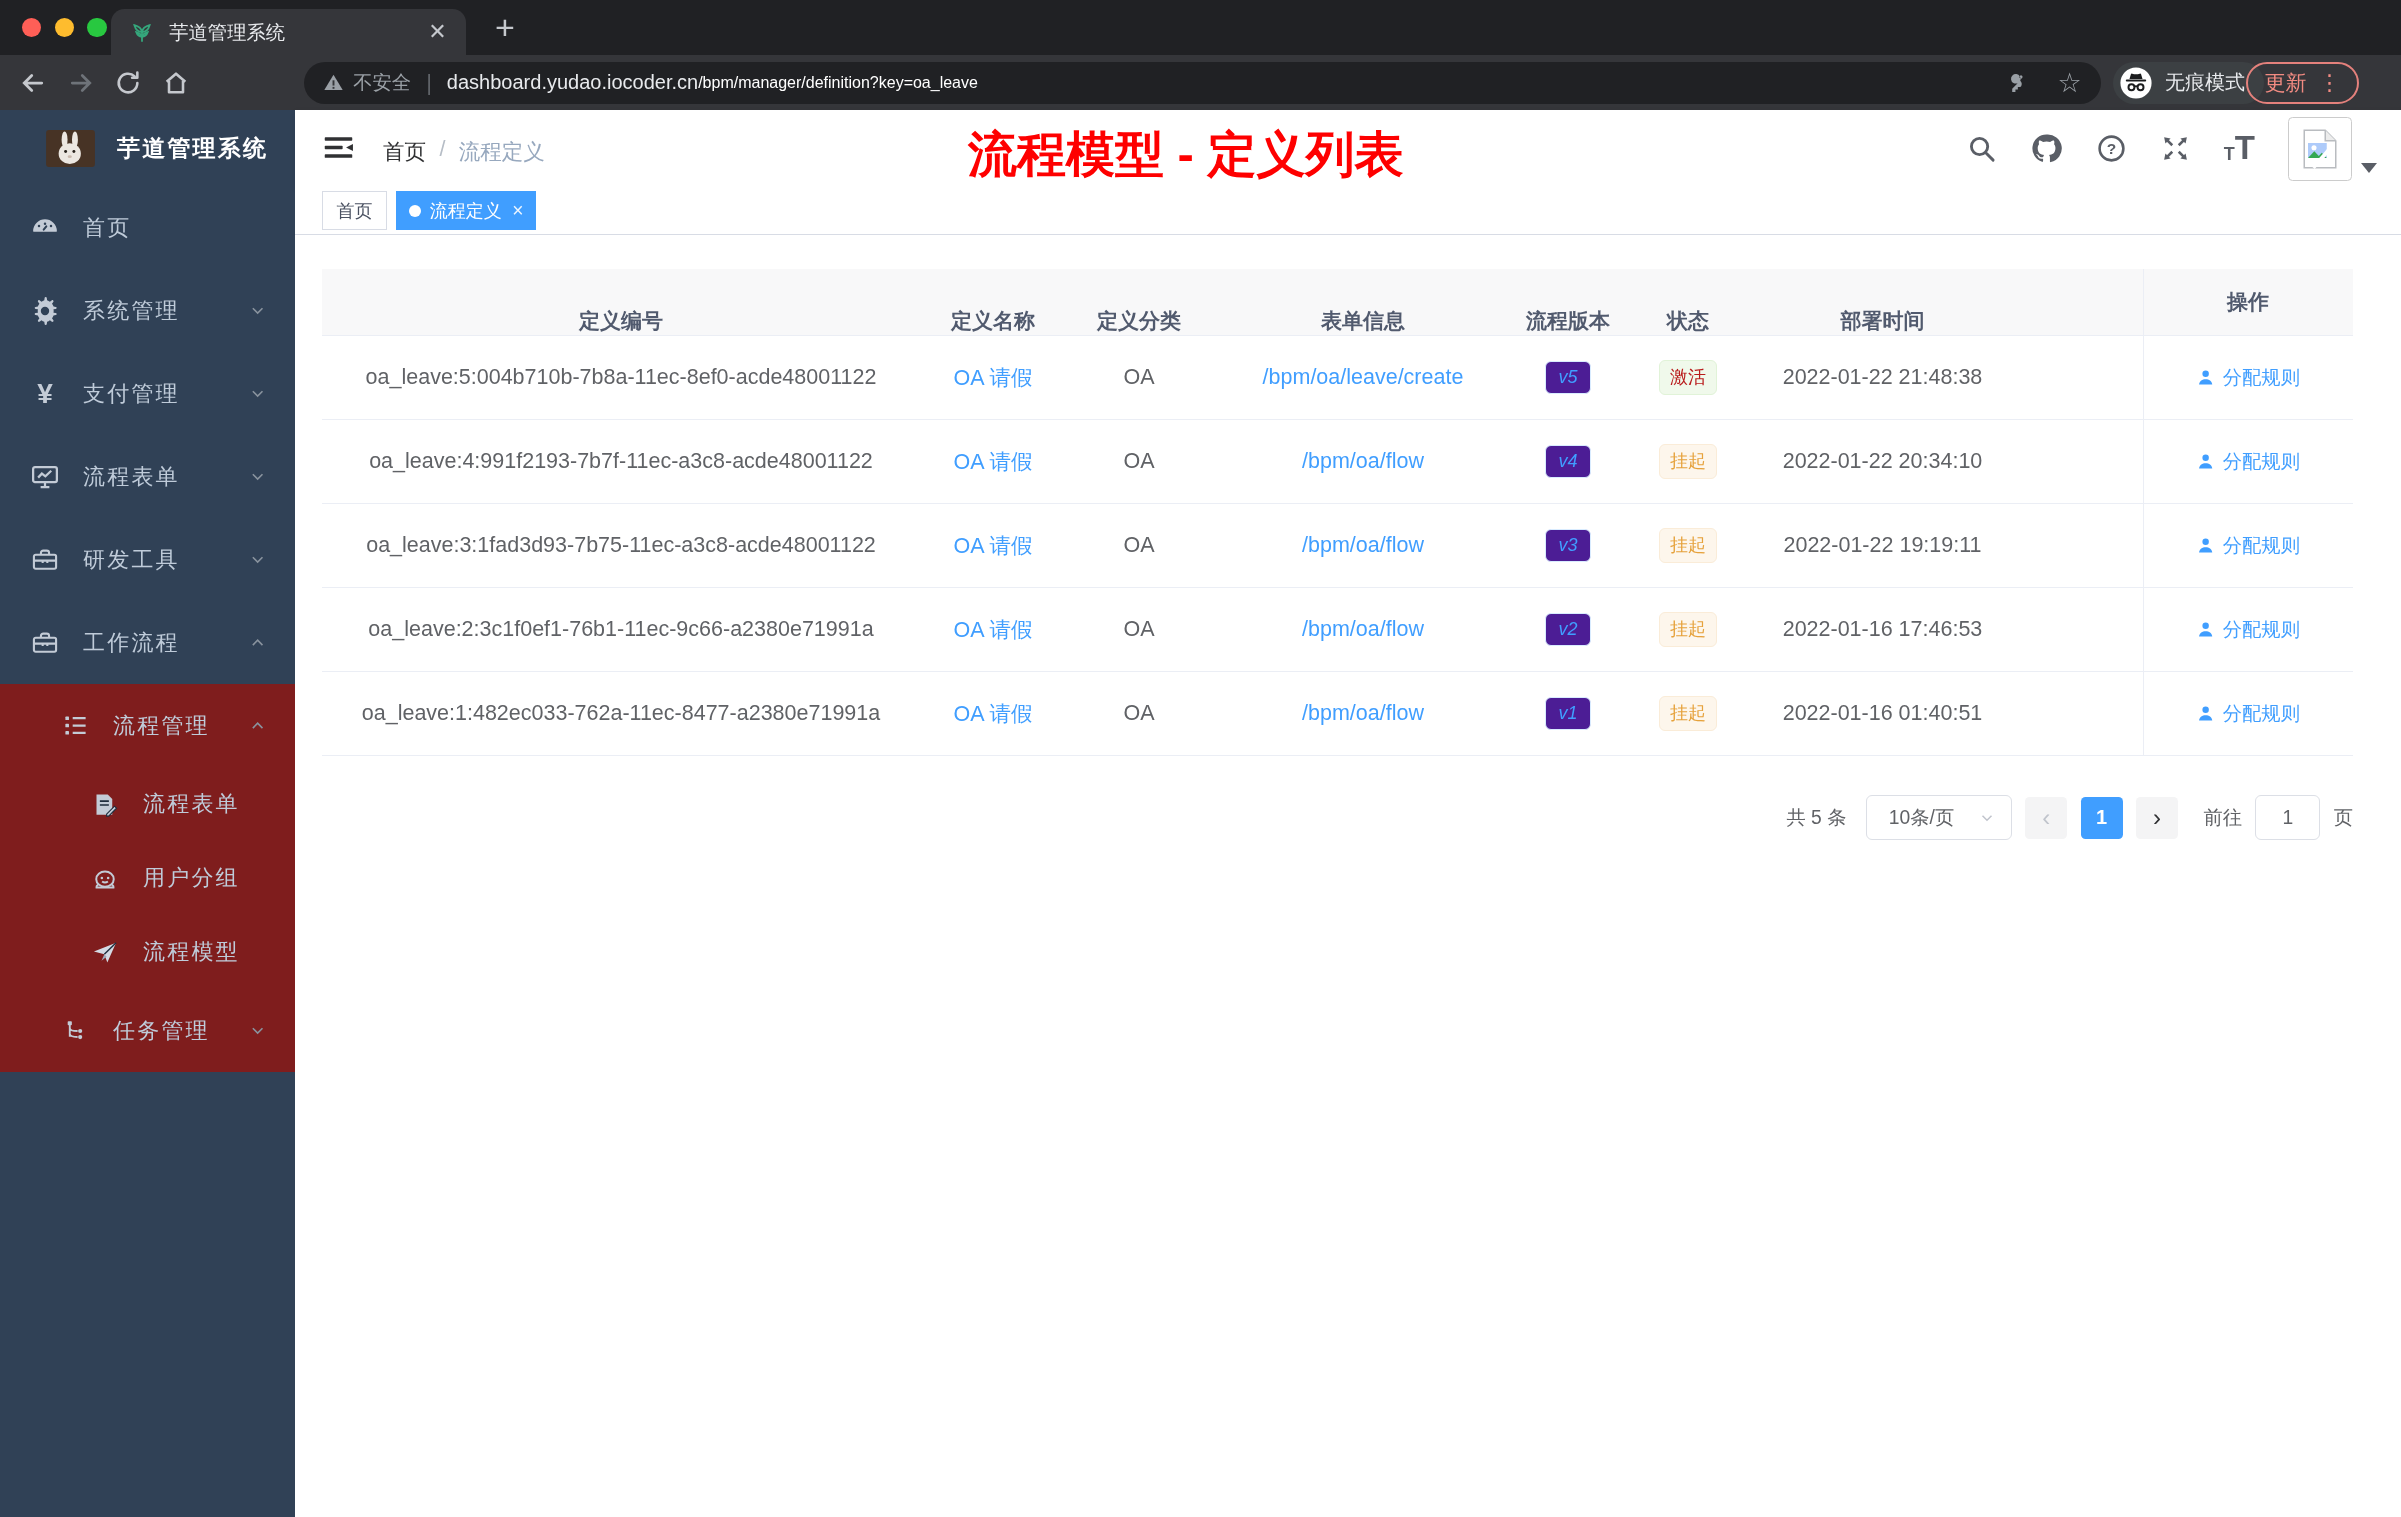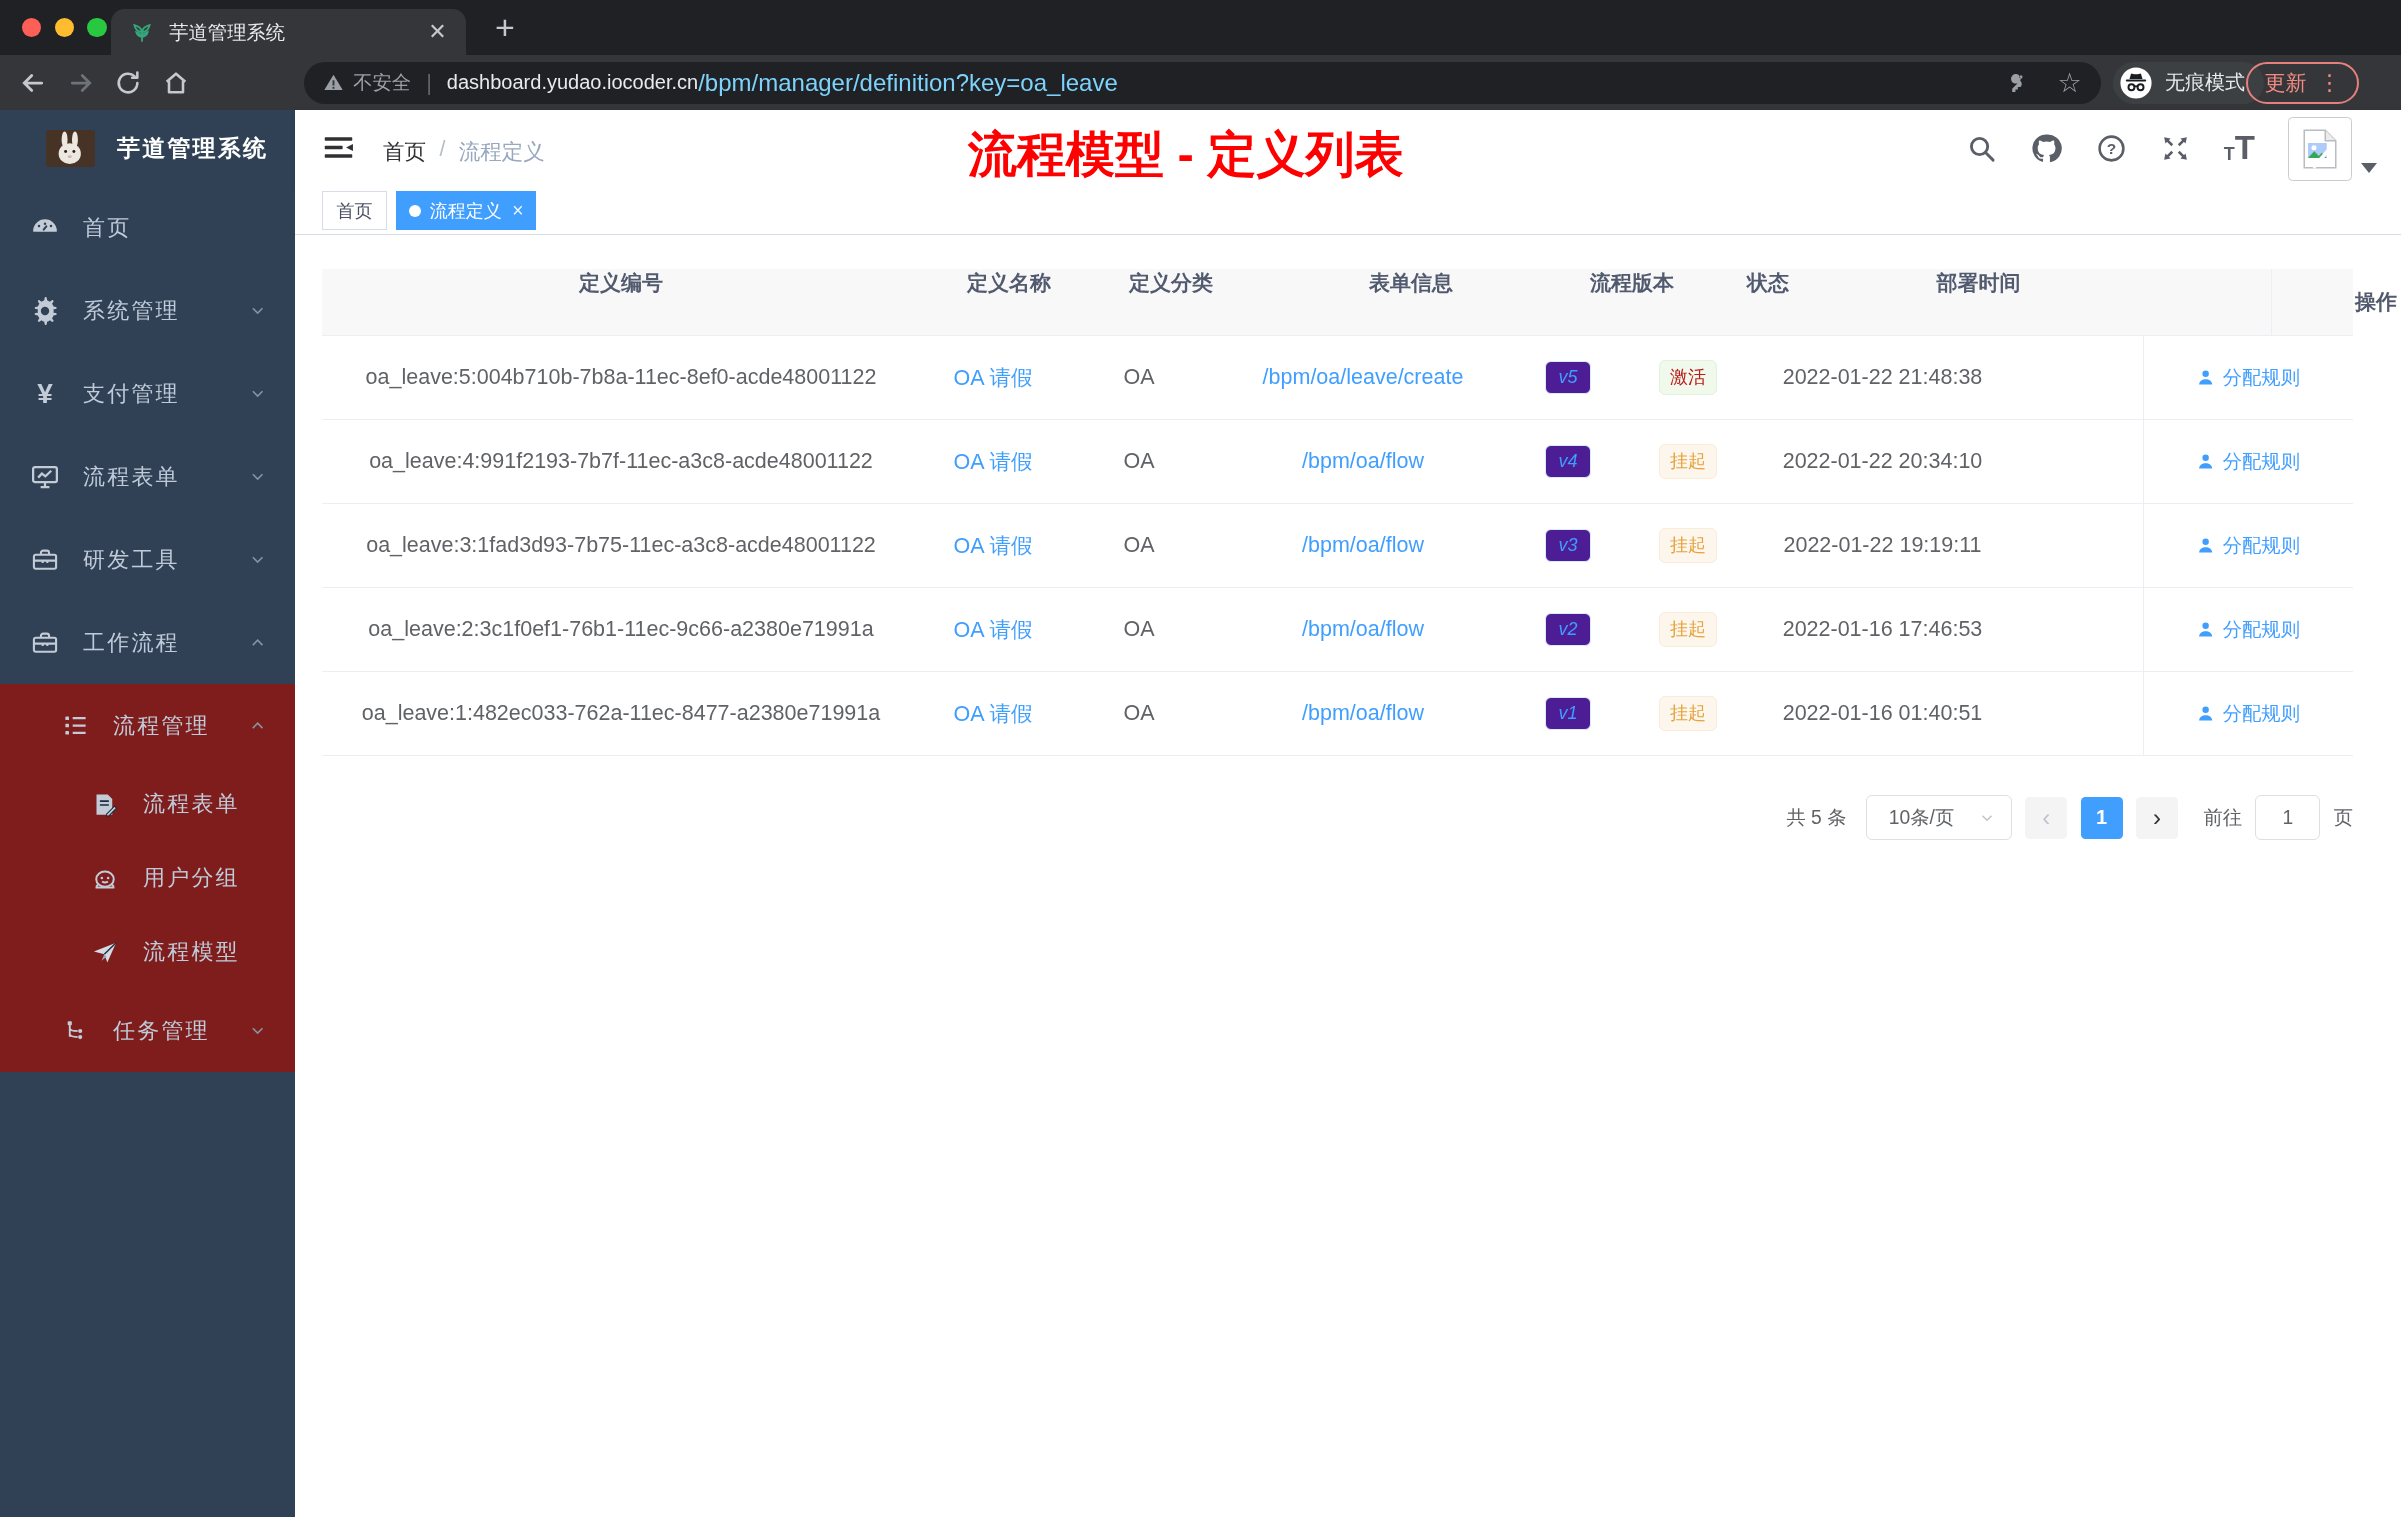--- a/index.html
+++ b/index.html
@@ -19,21 +19,21 @@
   .newtab { position:absolute; left:484px; top:9px; width:42px; height:37px; color:#c5c8cd; font-size:34px;
             font-weight:300; display:flex; align-items:center; justify-content:center; }
 
   .toolbar { position:absolute; top:55px; left:0; width:100%; height:55px; background:#35363a; }
   .navic { position:absolute; top:0; height:55px; width:46px; display:flex; align-items:center; justify-content:center; }
   .urlpill { position:absolute; left:304px; top:6.7px; width:1797px; height:42px; background:#202124;
              border-radius:21px; display:flex; align-items:center; padding:0 19.3px; }
   .sec-label { color:#9aa0a6; font-size:19.3px; margin-left:9px; }
   .url-divider { color:#5f6368; font-size:22px; margin:0 15px; }
   .url-host { color:#e8eaed; font-size:20px; }
-  .url-path { color:#7dd3fc; font-size:24px; }
+  .url-path { color:#ffffff; font-size:16px; }
   .url-spacer { flex:1; }
   .star-glyph { color:#9aa0a6; font-size:27px; margin-left:25px; }
   .incog { position:absolute; left:2113px; top:6.7px; height:42px; background:#3c4043; border-radius:21px;
            display:flex; align-items:center; gap:12px; padding:0 19.3px 0 6px; }
   .incog-label { color:#e8eaed; font-size:20px; white-space:nowrap; }
   .updbtn { position:absolute; right:42px; top:6.7px; height:42px; min-width:113px; border:2.2px solid #e4817c;
             border-radius:22px; display:flex; align-items:center; justify-content:center; gap:12px; padding:0 13.4px; }
   .upd-label { color:#f28b82; font-size:21px; }
   .upd-dots { color:#f28b82; font-size:22px; letter-spacing:0; line-height:0.6; }
 
@@ -67,22 +67,22 @@
   .tagsbar { height:48px; background:#fff; border-bottom:1.5px solid #d8dce5; display:flex; align-items:center;
              padding-left:27px; gap:9px; position:relative; }
   .tag { height:39px; display:flex; align-items:center; padding:0 13.4px; border:1.5px solid #d8dce5; background:#fff;
          color:#495060; font-size:18px; cursor:pointer; white-space:nowrap; }
   .tag.active { background:#409eff; border-color:#409eff; color:#fff; padding:0 12px; }
   .tag .dot { width:12px; height:12px; border-radius:50%; background:#fff; margin-right:9px; }
   .tag .x { font-size:19.3px; margin-left:10.4px; color:#fff; opacity:.9; }
 
   .content { padding:34px 0 0 27px; }
   .dtable { width:2031px; font-size:21.5px; color:#606266; }
-  .thead { display:flex; height:67px; background:#f8f8f9; align-items:flex-start; font-weight:bold;
-           color:#515a6e; font-size:21px; border-bottom:1.5px solid #ebeef5;gap:16px; }
+  .thead { display:flex; height:67px; background:#f8f8f9; align-items:flex-end; font-weight:bold;
+           color:#515a6e; font-size:21px; border-bottom:1.5px solid #ebeef5; }
   .trow { display:flex; height:84px; align-items:center; border-bottom:1.5px solid #ebeef5; background:#fff; }
   .td { text-align:center; flex:none; }
   .col-id{ width:598px; } .col-name{ width:146px; } .col-cat{ width:146px; } .col-form{ width:302px; }
   .col-ver{ width:108px; } .col-status{ width:132px; } .col-time{ width:257px; } .col-fill{ width:132px; }
   .col-action{ width:209px; height:100%; display:flex; align-items:center; justify-content:center;
                border-left:1.5px solid #ebeef5; }
   .link { color:#409eff; text-decoration:none; cursor:pointer; }
   .ver-tag { display:inline-block; background:#4c1d95; border:1.5px solid #d9ecff; color:#409eff; font-size:18px;
              padding:5.2px 12px; border-radius:6px; line-height:1.2;font-style:italic; }
   .status-tag { display:inline-block; font-size:18px; padding:6px 10.4px; border-radius:6px; line-height:1.2; }

